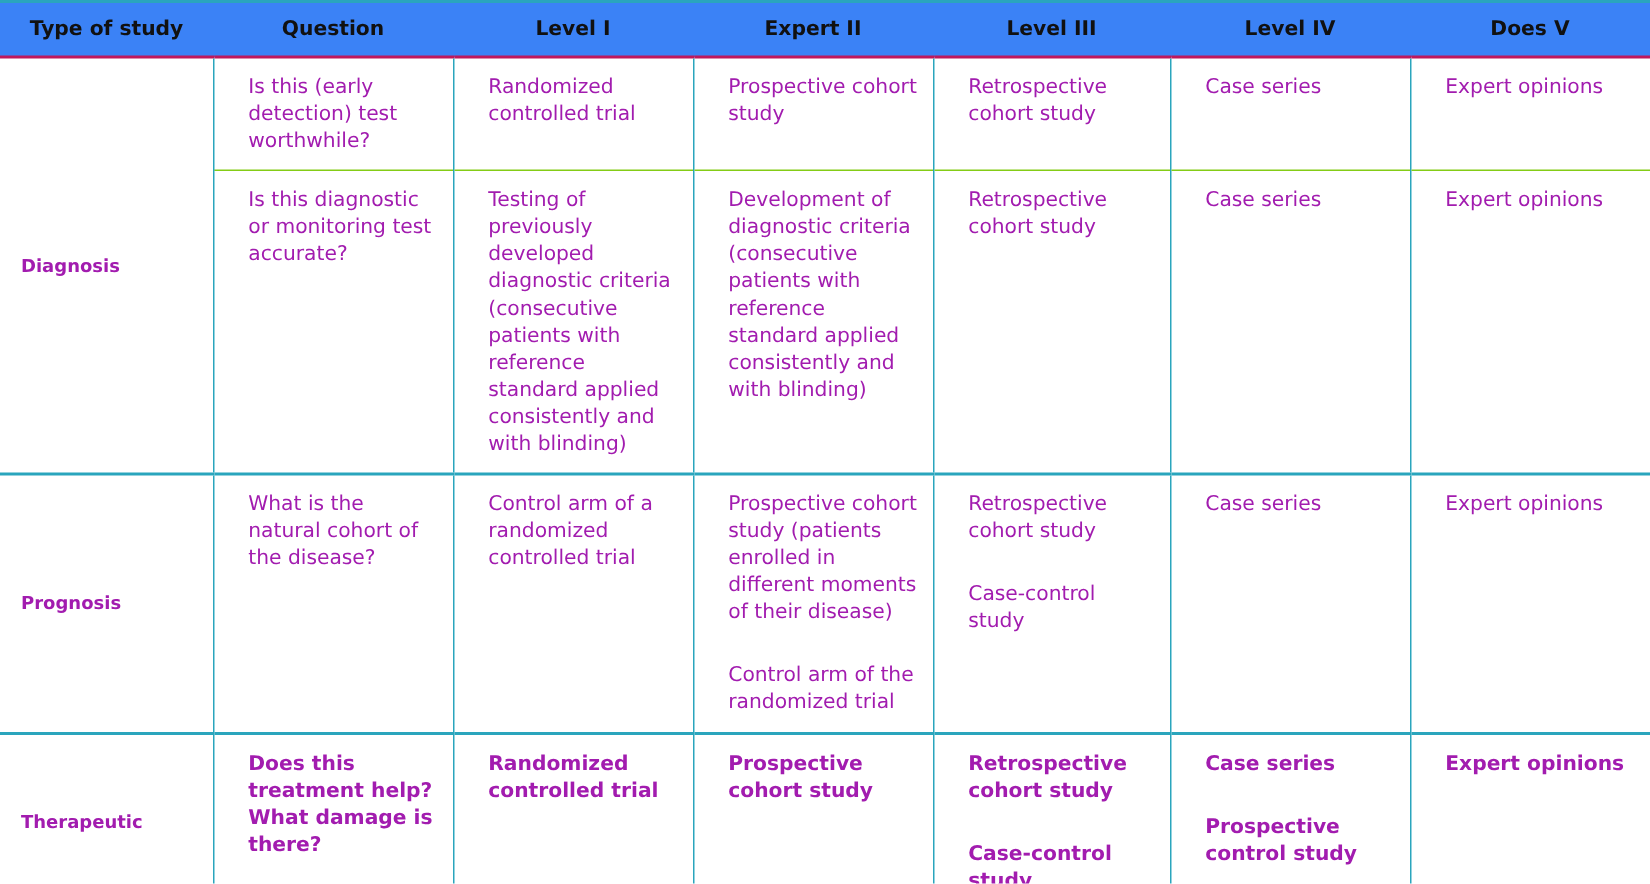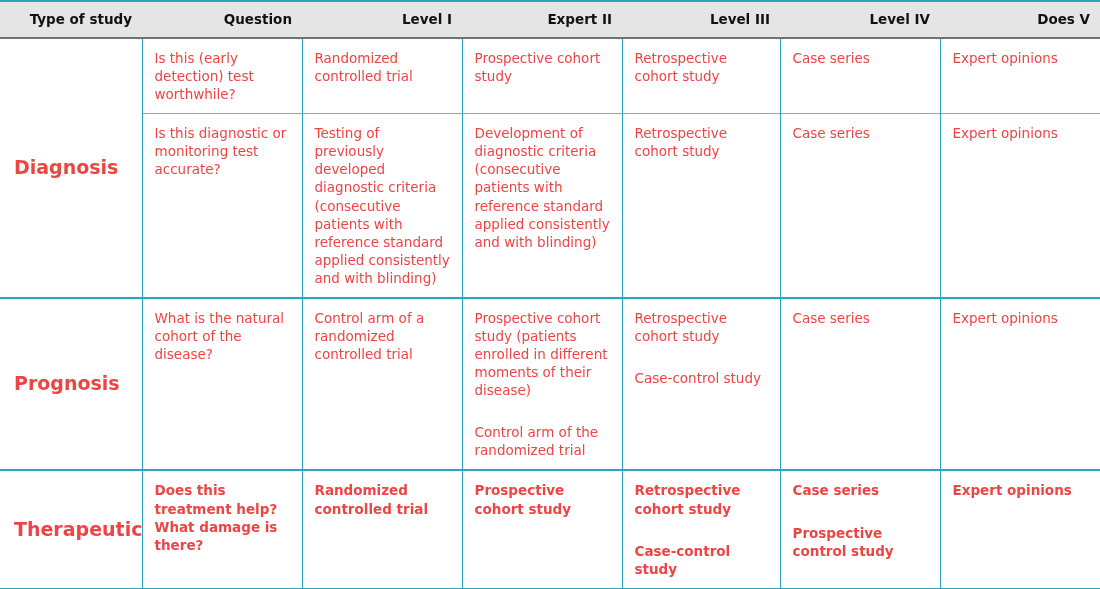--- a/index.html
+++ b/index.html
@@ -21,55 +21,55 @@
   }
   table.evidence-table col.c0 { width: 142px; }
   table.evidence-table col.c1 { width: 160px; }
   table.evidence-table col.c2 { width: 160px; }
   table.evidence-table col.c3 { width: 160px; }
   table.evidence-table col.c4 { width: 158px; }
   table.evidence-table col.c5 { width: 160px; }
   table.evidence-table col.c6 { width: 160px; }
 
   thead th {
-    text-align: right;
+    text-align: center;
     font-size: 13.5px;
     font-weight: bold;
     padding: 9px 10px 10px 10px;
     vertical-align: top;
     border-top: 2px solid #2aa5bd;
-    border-bottom: 2px solid #737373;
-    background: #e5e5e5;
+    border-bottom: 2px solid #be185d;
+    background: #3b82f6;
     color: #111111;
   }
   tbody td {
     font-size: 13.5px;
     line-height: 1.34;
-    padding: 10px 10px 10px 12px;
+    padding: 10px 10px 10px 23px;
     vertical-align: top;
     border-right: 1px solid #2aa5bd;
-    color: #ef4444;
+    color: #a21caf;
   }
   tbody td:last-child {
     border-right: none;
   }
   tbody tr.group-start > td {
     border-top: 2px solid #2aa5bd;
   }
   tbody tr.inner > td {
     border-top: 1px solid #84cc16;
   }
   tbody tr.last-row > td {
     border-bottom: 2px solid #2aa5bd;
     font-weight: bold;
   }
   td.rowlabel {
     font-weight: bold;
     vertical-align: middle;
-    font-size: 19px;
+    font-size: 12px;
     padding-left: 14px;
   }
   td.blank {
     border-right: 1px solid #2aa5bd;
   }
   .cell-para {
     margin: 0;
   }
   .cell-para + .cell-para {
     margin-top: 24px;

